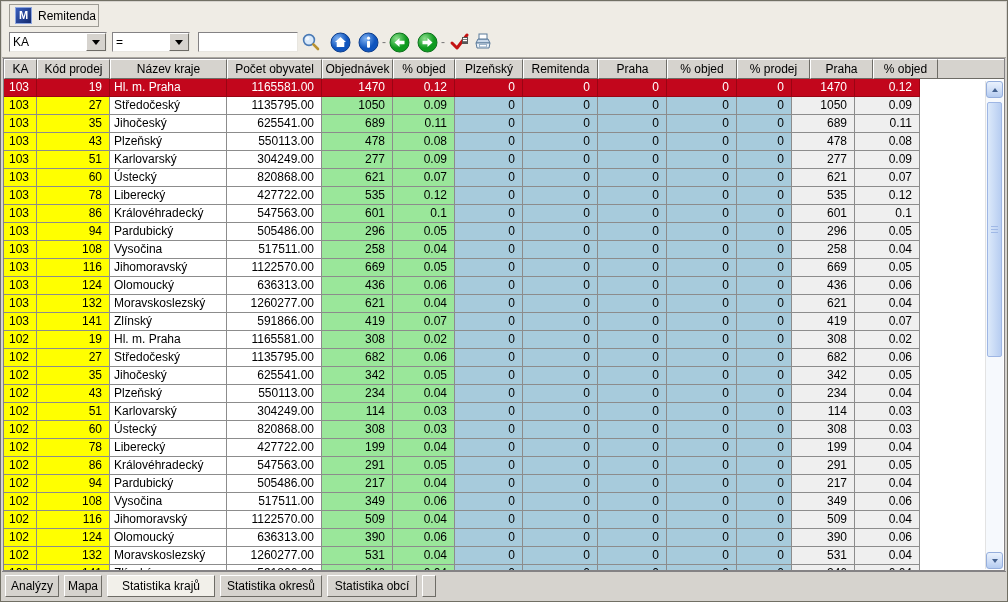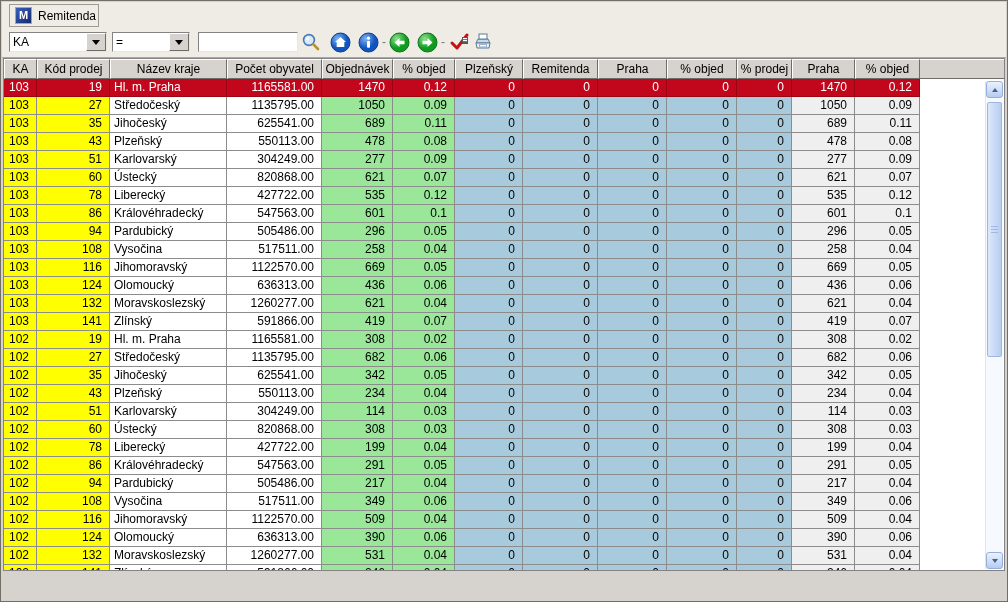--- a/index.html
+++ b/index.html
@@ -178,21 +178,21 @@
         <div class="hcell" style="width: 33px;">KA</div>
         <div class="hcell" style="width: 73px;">Kód prodej</div>
         <div class="hcell" style="width: 117px;">Název kraje</div>
         <div class="hcell" style="width: 95px;">Počet obyvatel</div>
         <div class="hcell" style="width: 71px;">Objednávek</div>
         <div class="hcell" style="width: 62px;">% objed</div>
         <div class="hcell" style="width: 68px;">Plzeňský</div>
         <div class="hcell" style="width: 75px;">Remitenda</div>
         <div class="hcell" style="width: 69px;">Praha</div>
         <div class="hcell" style="width: 70px;">% objed</div>
-        <div class="hcell" style="width: 55px;">% prodej</div>
+        <div class="hcell" style="width: 73px;">% prodej</div>
         <div class="hcell" style="width: 63px;">Praha</div>
         <div class="hcell" style="width: 65px;">% objed</div>
         <div class="hfill"></div>
       </div>
     <div class="gbody">
         <div class="grow">
           <div class="gcell num" style="width: 33px; background: rgb(194, 6, 28); color: rgb(255, 255, 255); border-color: rgb(154, 4, 19);">103</div>
           <div class="gcell num" style="width: 73px; background: rgb(194, 6, 28); color: rgb(255, 255, 255); border-color: rgb(154, 4, 19);">19</div>
           <div class="gcell txt" style="width: 117px; background: rgb(194, 6, 28); color: rgb(255, 255, 255); border-color: rgb(154, 4, 19);">Hl. m. Praha</div>
           <div class="gcell num" style="width: 95px; background: rgb(194, 6, 28); color: rgb(255, 255, 255); border-color: rgb(154, 4, 19);">1165581.00</div>
@@ -646,14 +646,32 @@
         </div>
       <div class="sb-thumb">
           <span class="sb-grip"></span>
         </div>
       <div class="sb-btn sb-down">
           <span class="chev down"></span>
         </div>
     </div>
   </div>
 
+  <div class="tabbar">
+    <div class="tab" style="width:54px;">
+        <span>Analýzy</span>
+      </div>
+    <div class="tab" style="width:38px;">
+        <span>Mapa</span>
+      </div>
+    <div class="tab active" style="width:108px;">
+        <span>Statistika krajů</span>
+      </div>
+    <div class="tab" style="width:102px;">
+        <span>Statistika okresů</span>
+      </div>
+    <div class="tab" style="width:90px;">
+        <span>Statistika obcí</span>
+      </div>
+    <div class="tab blank"></div>
+  </div>
 
 </div>
 
 </body></html>

